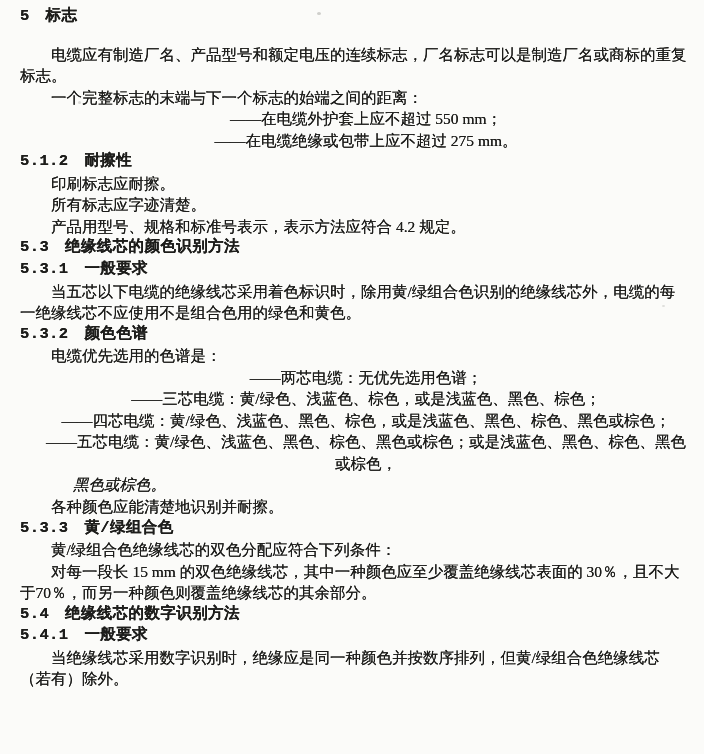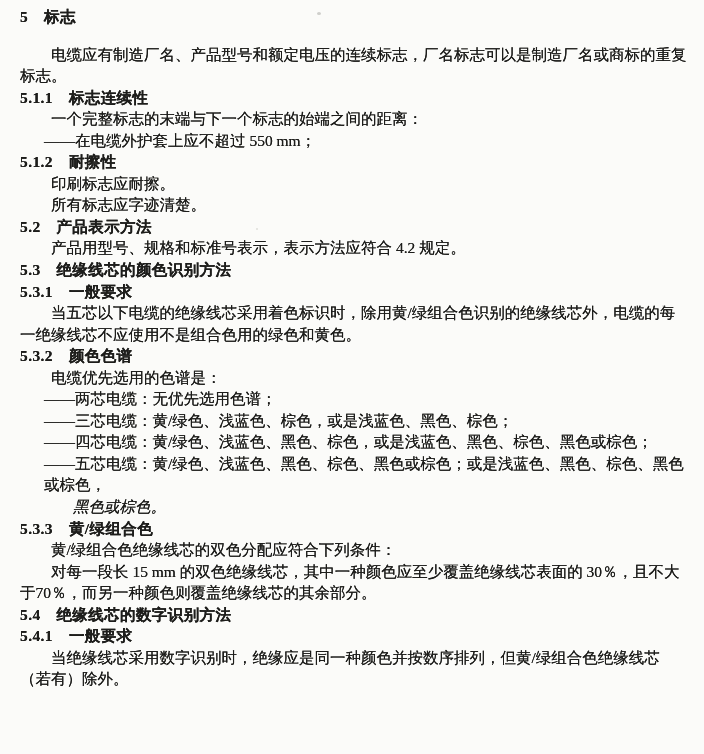--- a/index.html
+++ b/index.html
@@ -18,65 +18,65 @@
     box-sizing:border-box;
     padding:6px 16px 0 20px;
     overflow:hidden;
     color:var(--ink);
     font-size:15.5px;
     line-height:21.55px;
     text-shadow:0 0 0.4px currentColor; 
   }
   .blk{margin:0;}
   .h{
-    font-family:Liberation Serif, serif;
+    font-family:Liberation Mono, monospace;
     font-weight:700;
     letter-spacing:0.4px;
   }
   .h1{margin-bottom:16px;}
   .p{text-indent:2em;}
-  .li{padding-left:24px;}
+  .li{padding-left:24px;text-align:center;}
   .cont{padding-left:53px;font-style:italic;}
   
   .speck{
     position:absolute;
     background:#9a9a94;
     border-radius:50%;
     opacity:0.45;
   }
   .speck.s1{left:317px;top:12px;width:4px;height:3px;}
   .speck.s2{left:78px;top:101px;width:3px;height:3px;opacity:0.35;}
   .speck.s3{left:662px;top:305px;width:3px;height:2px;opacity:0.3;}
   .speck.s4{left:256px;top:228px;width:2px;height:2px;opacity:0.3;}
 </style>
 </head>
 <body>
 
 <div class="page">
 
   <div class="blk h h1">5　标志</div>
   <div class="blk p">电缆应有制造厂名、产品型号和额定电压的连续标志，厂名标志可以是制造厂名或商标的重复标志。</div>
-  <div class="blk h">5.1.1　标志连续性</div>
   <div class="blk p">一个完整标志的末端与下一个标志的始端之间的距离：</div>
   <div class="blk li">——在电缆外护套上应不超过 550 mm；</div>
+  <div class="blk li">——在电缆绝缘或包带上应不超过 275 mm。</div>
   <div class="blk h">5.1.2　耐擦性</div>
   <div class="blk p">印刷标志应耐擦。</div>
   <div class="blk p">所有标志应字迹清楚。</div>
-  <div class="blk h">5.2　产品表示方法</div>
   <div class="blk p">产品用型号、规格和标准号表示，表示方法应符合 4.2 规定。</div>
   <div class="blk h">5.3　绝缘线芯的颜色识别方法</div>
   <div class="blk h">5.3.1　一般要求</div>
   <div class="blk p">当五芯以下电缆的绝缘线芯采用着色标识时，除用黄/绿组合色识别的绝缘线芯外，电缆的每一绝缘线芯不应使用不是组合色用的绿色和黄色。</div>
   <div class="blk h">5.3.2　颜色色谱</div>
   <div class="blk p">电缆优先选用的色谱是：</div>
   <div class="blk li">——两芯电缆：无优先选用色谱；</div>
   <div class="blk li">——三芯电缆：黄/绿色、浅蓝色、棕色，或是浅蓝色、黑色、棕色；</div>
   <div class="blk li">——四芯电缆：黄/绿色、浅蓝色、黑色、棕色，或是浅蓝色、黑色、棕色、黑色或棕色；</div>
   <div class="blk li">——五芯电缆：黄/绿色、浅蓝色、黑色、棕色、黑色或棕色；或是浅蓝色、黑色、棕色、黑色或棕色，</div>
   <div class="blk cont">黑色或棕色。</div>
+  <div class="blk p">各种颜色应能清楚地识别并耐擦。</div>
   <div class="blk h">5.3.3　黄/绿组合色</div>
   <div class="blk p">黄/绿组合色绝缘线芯的双色分配应符合下列条件：</div>
   <div class="blk p">对每一段长 15 mm 的双色绝缘线芯，其中一种颜色应至少覆盖绝缘线芯表面的 30％，且不大于70％，而另一种颜色则覆盖绝缘线芯的其余部分。</div>
   <div class="blk h">5.4　绝缘线芯的数字识别方法</div>
   <div class="blk h">5.4.1　一般要求</div>
   <div class="blk p">当绝缘线芯采用数字识别时，绝缘应是同一种颜色并按数序排列，但黄/绿组合色绝缘线芯（若有）除外。</div>
 
   <span class="speck s1"></span>
   <span class="speck s2"></span>
   <span class="speck s3"></span>

